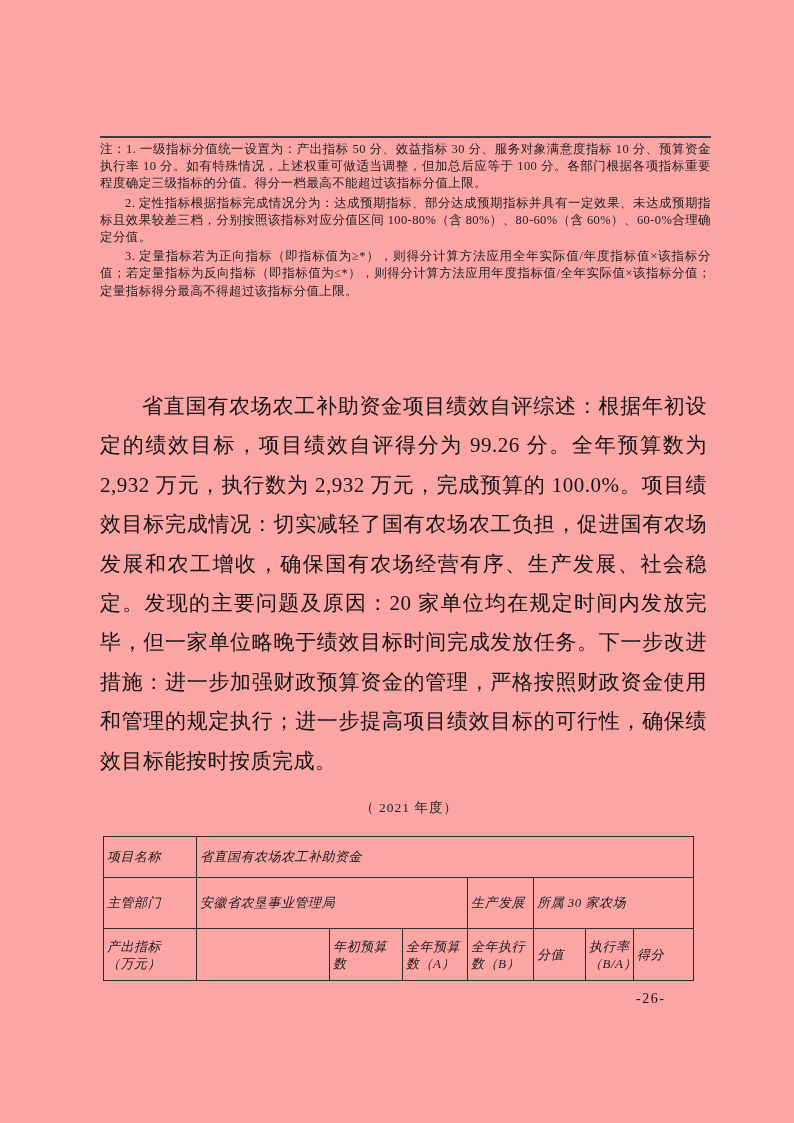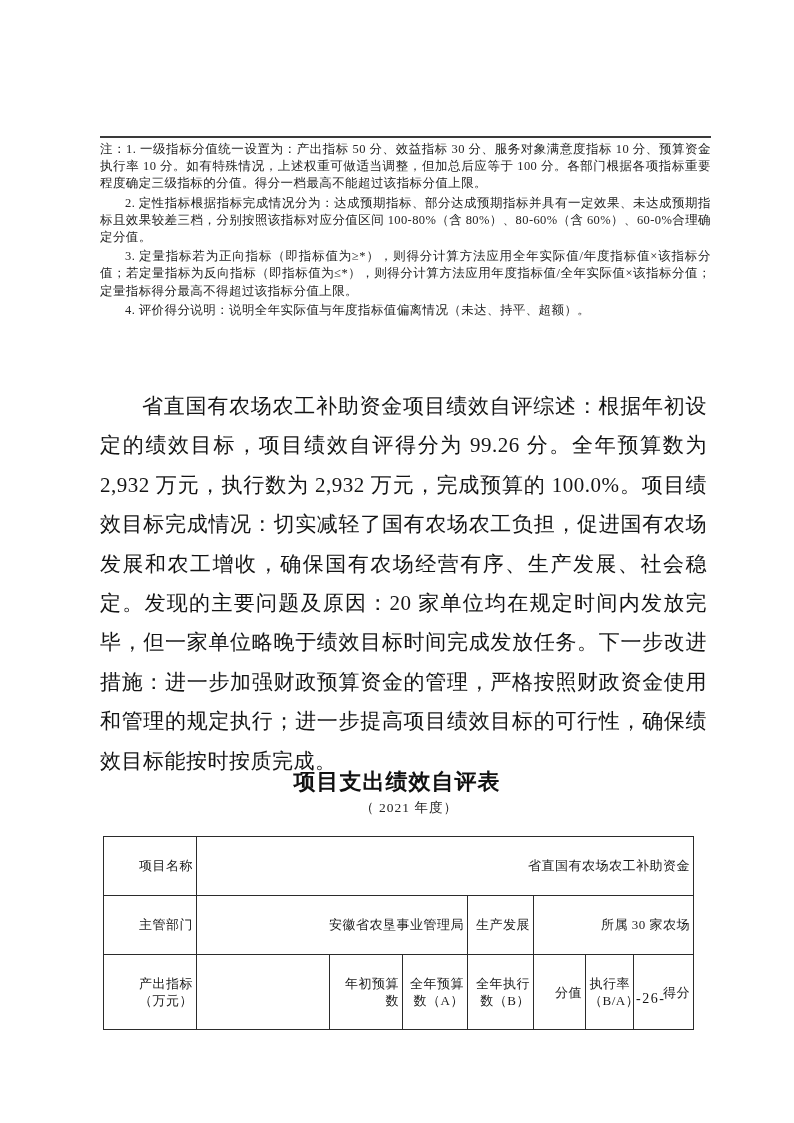--- a/index.html
+++ b/index.html
@@ -4,21 +4,21 @@
 <style>
   * { margin: 0; padding: 0; box-sizing: border-box; }
   html, body { background: #e9e9e9; }
   body { font-family: "Liberation Serif", "DejaVu Serif", serif; }
 
   .page {
     position: relative;
     width: 794px;
     height: 1123px;
     margin: 0 auto;
-    background: #ffffff;
+    background: #fca5a5;
     color: #1c1c1c;
     overflow: hidden;
   }
 
   .top-rule {
     position: absolute;
     left: 100px;
     top: 136px;
     width: 611px;
     height: 2px;
@@ -82,24 +82,25 @@
     left: 103px;
     top: 836px;
     width: 590px;
     border-collapse: collapse;
     table-layout: fixed;
     font-size: 13px;
     color: #1a1a1a;
   }
   table.eval-table td {
     border: 1.7px solid #2b2b2b;
-    text-align: right;
+    text-align: left;
     vertical-align: middle;
-    padding: 20px 3px;
+    padding: 2px 3px;
     letter-spacing: 0.5px;
+    font-style: italic;
   }
   tr.r1 td { height: 41px; }
   tr.r2 td { height: 51px; }
   tr.r3 td { height: 52px; }
   td.prewrap { white-space: pre-line; line-height: 17px; }
 
   .page-number {
     position: absolute;
     left: 636px;
     top: 991px;
@@ -112,26 +113,24 @@
 <body>
 
 <div class="page">
 
   <div class="top-rule"></div>
 
   <div class="notes">
     <p class="note first">注：1. 一级指标分值统一设置为：产出指标 50 分、效益指标 30 分、服务对象满意度指标 10 分、预算资金执行率 10 分。如有特殊情况，上述权重可做适当调整，但加总后应等于 100 分。各部门根据各项指标重要程度确定三级指标的分值。得分一档最高不能超过该指标分值上限。</p>
     <p class="note indent">2. 定性指标根据指标完成情况分为：达成预期指标、部分达成预期指标并具有一定效果、未达成预期指标且效果较差三档，分别按照该指标对应分值区间 100-80%（含 80%）、80-60%（含 60%）、60-0%合理确定分值。</p>
     <p class="note indent">3. 定量指标若为正向指标（即指标值为≥*），则得分计算方法应用全年实际值/年度指标值×该指标分值；若定量指标为反向指标（即指标值为≤*），则得分计算方法应用年度指标值/全年实际值×该指标分值；定量指标得分最高不得超过该指标分值上限。</p>
-    <p class="note indent">4. 评价得分说明：说明全年实际值与年度指标值偏离情况（未达、持平、超额）。</p>
   </div>
 
   <p class="summary">省直国有农场农工补助资金项目绩效自评综述：根据年初设定的绩效目标，项目绩效自评得分为 99.26 分。全年预算数为 2,932 万元，执行数为 2,932 万元，完成预算的 100.0%。项目绩效目标完成情况：切实减轻了国有农场农工负担，促进国有农场发展和农工增收，确保国有农场经营有序、生产发展、社会稳定。发现的主要问题及原因：20 家单位均在规定时间内发放完毕，但一家单位略晚于绩效目标时间完成发放任务。下一步改进措施：进一步加强财政预算资金的管理，严格按照财政资金使用和管理的规定执行；进一步提高项目绩效目标的可行性，确保绩效目标能按时按质完成。</p>
 
-  <div class="table-title">项目支出绩效自评表</div>
   <div class="table-subtitle">（ 2021 年度）</div>
 
   <table class="eval-table">
     <colgroup>
       <col style="width:93px">
       <col style="width:133px">
       <col style="width:73px">
       <col style="width:65px">
       <col style="width:66px">
       <col style="width:52px">

